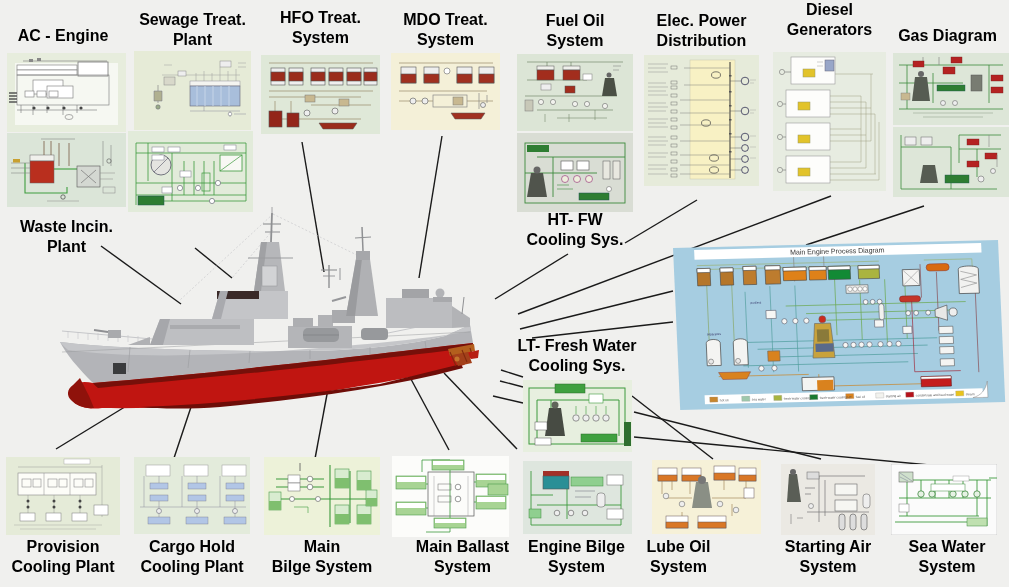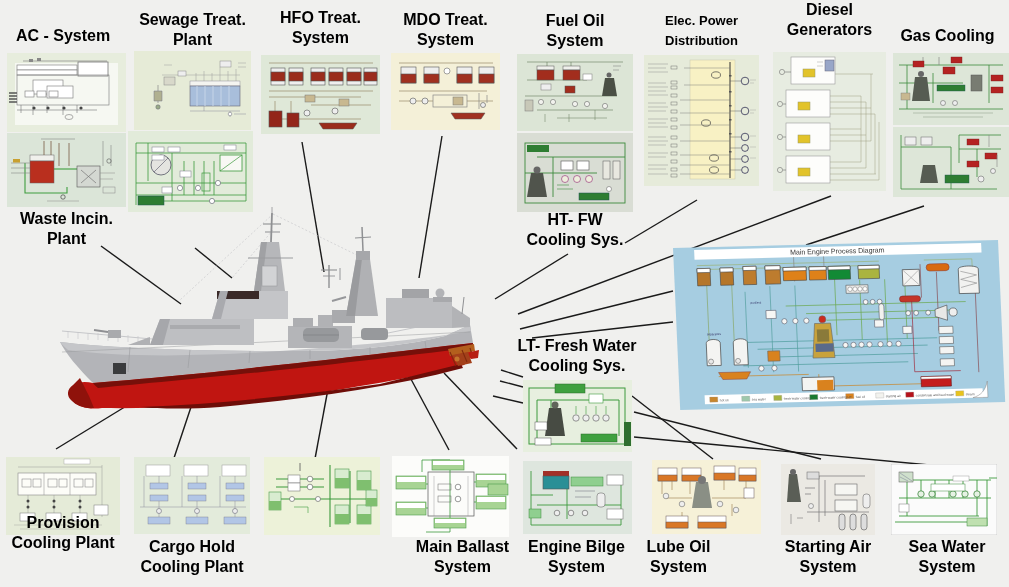--- a/index.html
+++ b/index.html
@@ -756,31 +756,32 @@
         <circle cx="86" cy="30" r="3.2"></circle>
 </g>
 <rect x="8" y="8" width="14" height="10" fill="#cfe0cc" stroke="#555" stroke-width="0.5"></rect>
 <path d="M9,9 L21,17 M9,13 L17,17" stroke="#668" stroke-width="0.4"></path>
 <rect x="40" y="20" width="34" height="7" fill="#fff" stroke="#3c8a3c" stroke-width="0.5"></rect>
 <rect x="62" y="12" width="16" height="5" fill="#fff" stroke="#888" stroke-width="0.4"></rect>
 <rect x="76" y="54" width="20" height="8" fill="#bfe0b0" stroke="#3c8a3c" stroke-width="0.5"></rect>
 <rect x="8" y="40" width="10" height="8" fill="#fff" stroke="#777" stroke-width="0.5"></rect>
 <path d="M98,14 L106,14" stroke="#3c9a3c" stroke-width="0.9"></path>
 </svg>
-<div class="lb" style="left:0px;top:26px;width:126px">AC - System</div>
+<div class="lb" style="left:0px;top:26px;width:126px">AC - Engine</div>
 <div class="lb" style="left:134px;top:10px;width:117px">Sewage Treat.<br>Plant</div>
 <div class="lb" style="left:261px;top:8px;width:119px">HFO Treat.<br>System</div>
 <div class="lb" style="left:391px;top:10px;width:109px">MDO Treat.<br>System</div>
 <div class="lb" style="left:517px;top:11px;width:116px">Fuel Oil<br>System</div>
-<div class="lb" style="left:644px;top:11px;width:115px;font-size:13px">Elec. Power<br>Distribution</div>
+<div class="lb" style="left:644px;top:11px;width:115px;font-size:16px">Elec. Power<br>Distribution</div>
 <div class="lb" style="left:773px;top:0;width:113px">Diesel<br>Generators</div>
-<div class="lb" style="left:886px;top:26px;width:123px">Gas Cooling</div>
-<div class="lb" style="left:7px;top:209px;width:119px">Waste Incin.<br>Plant</div>
+<div class="lb" style="left:886px;top:26px;width:123px">Gas Diagram</div>
+<div class="lb" style="left:7px;top:217px;width:119px">Waste Incin.<br>Plant</div>
 <div class="lb" style="left:517px;top:210px;width:116px">HT- FW<br>Cooling Sys.</div>
 <div class="lb" style="left:517px;top:336px;width:120px">LT- Fresh Water<br>Cooling Sys.</div>
-<div class="lb" style="left:6px;top:513px;width:114px">Provision<br>Cooling Plant</div>
+<div class="lb" style="left:6px;top:537px;width:114px">Provision<br>Cooling Plant</div>
 <div class="lb" style="left:134px;top:537px;width:116px">Cargo Hold<br>Cooling Plant</div>
+<div class="lb" style="left:264px;top:537px;width:116px">Main<br>Bilge System</div>
 <div class="lb" style="left:404px;top:537px;width:117px">Main Ballast<br>System</div>
 <div class="lb" style="left:522px;top:537px;width:109px">Engine Bilge<br>System</div>
 <div class="lb" style="left:624px;top:537px;width:109px">Lube Oil<br>System</div>
 <div class="lb" style="left:781px;top:537px;width:94px">Starting Air<br>System</div>
 <div class="lb" style="left:894px;top:537px;width:106px">Sea Water<br>System</div>
 
 </div>
 </body></html>

